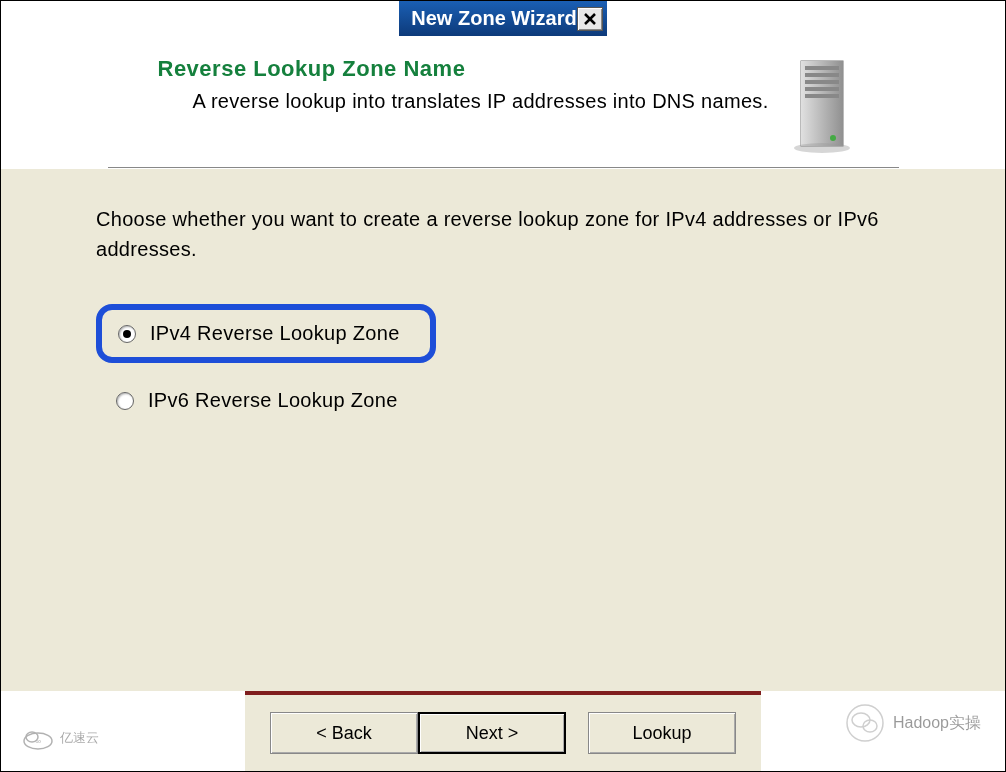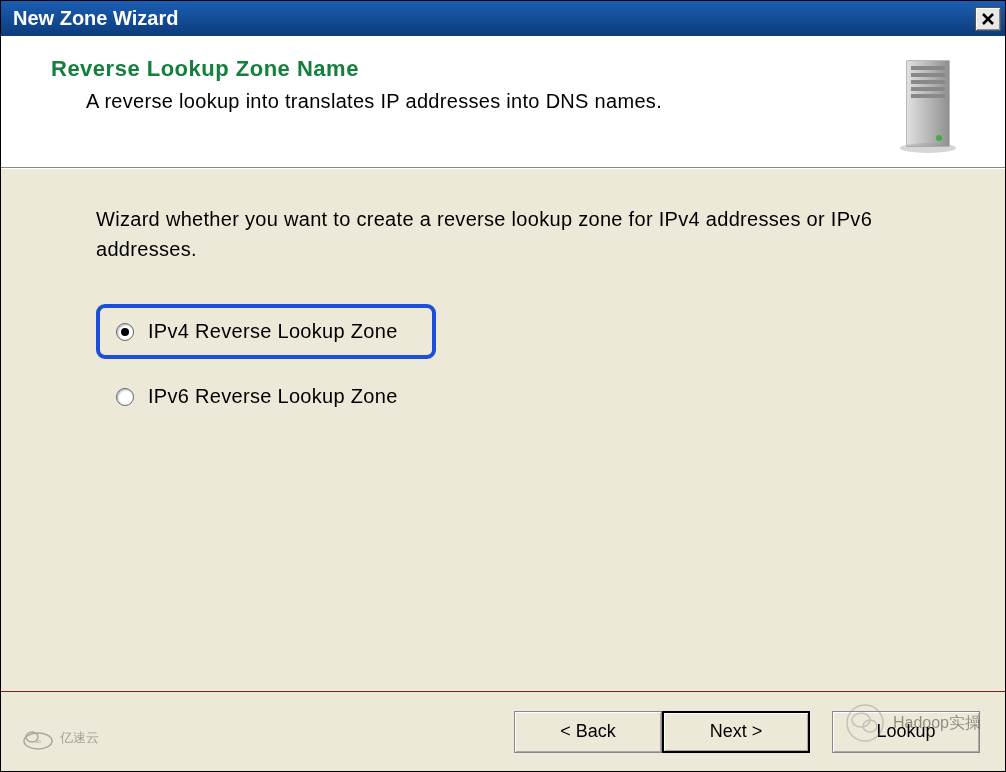--- a/index.html
+++ b/index.html
@@ -15,20 +15,21 @@
       height: 772px;
       overflow: hidden;
     }
     
     .dialog {
       width: 1006px;
       height: 772px;
       border: 1px solid #000;
       display: flex;
       flex-direction: column;
+      align-items: center;
     }
     
     .titlebar {
       background: linear-gradient(to bottom, #1a5fb4, #0d3a7a);
       height: 35px;
       display: flex;
       align-items: center;
       justify-content: space-between;
       padding: 0 4px;
     }
@@ -108,22 +109,22 @@
     
     .radio-item {
       display: flex;
       align-items: center;
       gap: 14px;
       padding: 8px 16px;
       cursor: pointer;
     }
     
     .radio-item.highlighted {
-      border: 4px solid #1d4ed8;
-      border-radius: 9px;
+      border: 6px solid #1d4ed8;
+      border-radius: 16px;
       width: 340px;
       padding: 12px 16px;
     }
     
     .radio-circle {
       width: 18px;
       height: 18px;
       border-radius: 50%;
       background: #fff;
       border: 1px solid #666;
@@ -144,21 +145,21 @@
     
     .radio-label {
       font-size: 20px;
       color: #000;
       letter-spacing: 0.3px;
     }
     
     .button-bar {
       height: 80px;
       background: #ece9d8;
-      border-top: 1px solid #7f1d1d;
+      border-top: 4px solid #7f1d1d;
       display: flex;
       align-items: center;
       justify-content: flex-end;
       padding: 0 25px;
       gap: 0;
     }
     
     .btn {
       height: 42px;
       min-width: 148px;
@@ -239,21 +240,21 @@
       <rect x="16" y="17" width="34" height="4" fill="#888"></rect>
       <rect x="16" y="24" width="34" height="4" fill="#888"></rect>
       <rect x="16" y="31" width="34" height="4" fill="#888"></rect>
       <rect x="16" y="38" width="34" height="4" fill="#888"></rect>
       <circle cx="44" cy="82" r="3" fill="#4a4"></circle>
       <ellipse cx="33" cy="92" rx="28" ry="5" fill="#999" opacity="0.4"></ellipse>
     </svg>
   </div>
 
   <div class="content-area">
-    <div class="instruction-text">Wizard whether you want to create a reverse lookup zone for IPv4 addresses or IPv6 addresses.</div>
+    <div class="instruction-text">Choose whether you want to create a reverse lookup zone for IPv4 addresses or IPv6 addresses.</div>
 
     <div class="radio-group">
       <label class="radio-item highlighted">
         <span class="radio-circle selected"></span>
         <span class="radio-label">IPv4 Reverse Lookup Zone</span>
       </label>
 
       <label class="radio-item" style="margin-left: 4px;">
         <span class="radio-circle"></span>
         <span class="radio-label">IPv6 Reverse Lookup Zone</span>

